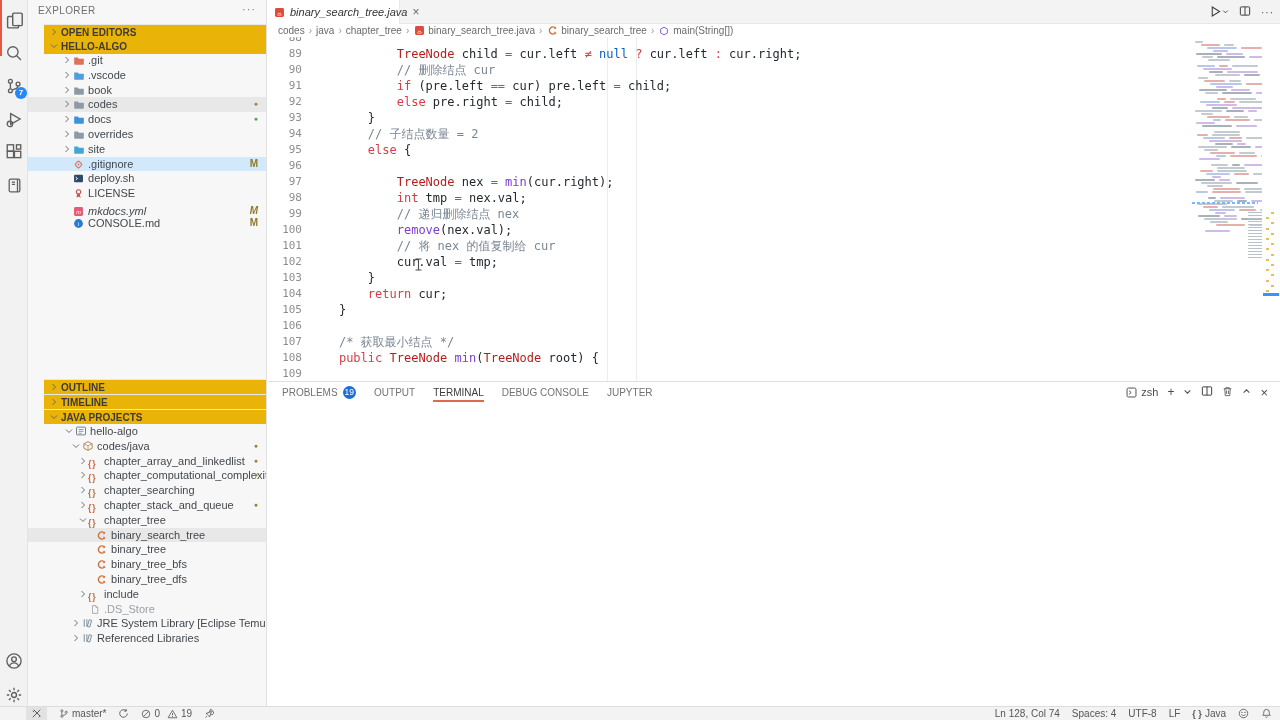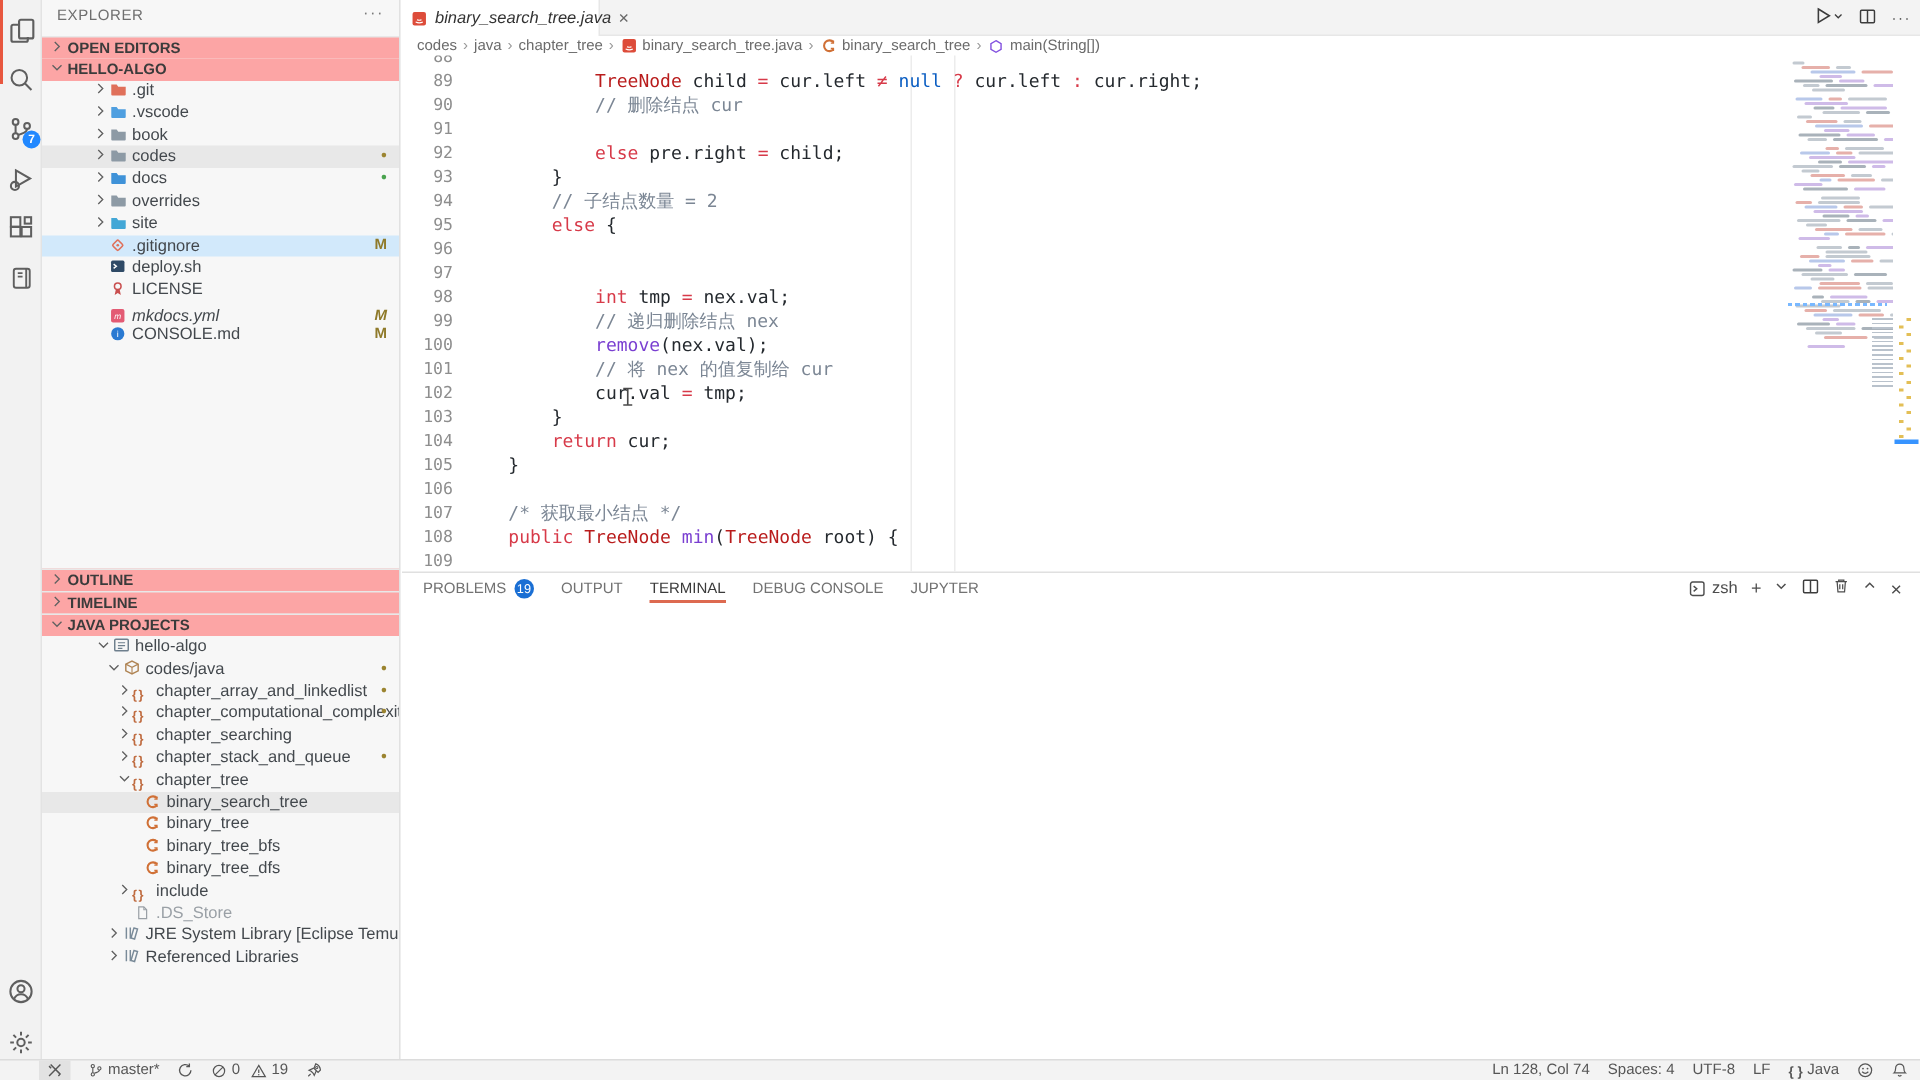--- a/index.html
+++ b/index.html
@@ -10,22 +10,22 @@
   #activitybar{position:absolute;left:0;top:0;width:28px;height:706px;background:#f2f2f2;border-right:1px solid #e3e3e3}
   .act-item{position:absolute;left:0;width:28px;height:32px;display:flex;align-items:center;justify-content:center;color:#5f5f5f}
   .act-item svg{display:block}
   .act-strip{position:absolute;left:0;top:0;width:2px;height:56px;background:#e8573f}
   .act-badge{position:absolute;right:1px;bottom:3px;width:12px;height:12px;border-radius:50%;background:#2188ff;color:#fff;
     font-size:8px;line-height:12px;text-align:center;font-weight:bold}
   
   #sidebar{position:absolute;left:28px;top:0;width:239px;height:706px;background:#f7f7f7;border-right:1px solid #e1e1e1;overflow:hidden}
   .sb-title{position:absolute;left:10px;top:5px;font-size:10px;letter-spacing:.4px;color:#6f6f6f}
   .sb-more{position:absolute;right:10px;top:3px;color:#7a7a7a;font-size:11px;letter-spacing:1px}
-  .sb-header{position:absolute;left:0;width:239px;height:15px;line-height:15px;font-size:10px;font-weight:bold;color:#3b3b3b;
-    border-top:1px solid #e8e8e8;background:#fca5a5}
+  .sb-header{position:absolute;left:16px;width:239px;height:15px;line-height:15px;font-size:10px;font-weight:bold;color:#3b3b3b;
+    border-top:1px solid #e8e8e8;background:#eab308}
   .sb-header .chev{margin:0 3px 0 6px}
   .trow{position:absolute;left:0;width:239px;height:14.8px;line-height:14.8px;white-space:nowrap;font-size:11px;color:#43484d;cursor:pointer}
   .trow.sel-gray{background:#e8e8e8}
   .trow.sel-blue{background:#d2e9fb}
   .trow.dim{color:#9aa0a6}
   .trow .chev{display:inline-block;width:10px;text-align:center}
   .icn{display:inline-block;vertical-align:-2px;width:13px}
   .icn svg{display:block;margin:auto}
   .tbadge{position:absolute;right:9px;top:0;font-size:10px;font-weight:bold}
   .chev svg{display:inline-block;vertical-align:0px}
@@ -351,27 +351,27 @@
       </div>
 
     <div class="iguide" style="left:339px"></div>
     <div class="iguide" style="left:368px"></div>
 
     <div id="code-clip">
       <div id="code-lines">
           <div class="codeline" style="top: 0px;"><span class="ln">88</span></div>
           <div class="codeline" style="top: 16px;"><span class="ln">89</span><span class="ct"><span class="tk-p">            </span><span class="tk-t">TreeNode</span><span class="tk-p"> child </span><span class="tk-o">=</span><span class="tk-p"> cur.left </span><span class="tk-o">≠</span><span class="tk-p"> </span><span class="tk-n">null</span><span class="tk-p"> </span><span class="tk-o">?</span><span class="tk-p"> cur.left </span><span class="tk-o">:</span><span class="tk-p"> cur.right;</span></span></div>
           <div class="codeline" style="top: 32px;"><span class="ln">90</span><span class="ct"><span class="tk-p">            </span><span class="tk-c">// 删除结点 cur</span></span></div>
-          <div class="codeline" style="top: 48px;"><span class="ln">91</span></div>
+          <div class="codeline" style="top: 48px;"><span class="ln">91</span><span class="ct"><span class="tk-p">            </span><span class="tk-k">if</span><span class="tk-p"> (pre.left </span><span class="tk-o">==</span><span class="tk-p"> cur) pre.left </span><span class="tk-o">=</span><span class="tk-p"> child;</span></span></div>
           <div class="codeline" style="top: 64px;"><span class="ln">92</span><span class="ct"><span class="tk-p">            </span><span class="tk-k">else</span><span class="tk-p"> pre.right </span><span class="tk-o">=</span><span class="tk-p"> child;</span></span></div>
           <div class="codeline" style="top: 80px;"><span class="ln">93</span><span class="ct"><span class="tk-p">        }</span></span></div>
           <div class="codeline" style="top: 96px;"><span class="ln">94</span><span class="ct"><span class="tk-p">        </span><span class="tk-c">// 子结点数量 = 2</span></span></div>
           <div class="codeline" style="top: 112px;"><span class="ln">95</span><span class="ct"><span class="tk-p">        </span><span class="tk-k">else</span><span class="tk-p"> {</span></span></div>
           <div class="codeline" style="top: 128px;"><span class="ln">96</span></div>
-          <div class="codeline" style="top: 144px;"><span class="ln">97</span></div>
+          <div class="codeline" style="top: 144px;"><span class="ln">97</span><span class="ct"><span class="tk-p">            </span><span class="tk-t">TreeNode</span><span class="tk-p"> nex </span><span class="tk-o">=</span><span class="tk-p"> </span><span class="tk-f">min</span><span class="tk-p">(cur.right);</span></span></div>
           <div class="codeline" style="top: 160px;"><span class="ln">98</span><span class="ct"><span class="tk-p">            </span><span class="tk-k">int</span><span class="tk-p"> tmp </span><span class="tk-o">=</span><span class="tk-p"> nex.val;</span></span></div>
           <div class="codeline" style="top: 176px;"><span class="ln">99</span><span class="ct"><span class="tk-p">            </span><span class="tk-c">// 递归删除结点 nex</span></span></div>
           <div class="codeline" style="top: 192px;"><span class="ln">100</span><span class="ct"><span class="tk-p">            </span><span class="tk-f">remove</span><span class="tk-p">(nex.val);</span></span></div>
           <div class="codeline" style="top: 208px;"><span class="ln">101</span><span class="ct"><span class="tk-p">            </span><span class="tk-c">// 将 nex 的值复制给 cur</span></span></div>
           <div class="codeline" style="top: 224px;"><span class="ln">102</span><span class="ct"><span class="tk-p">            cur.val </span><span class="tk-o">=</span><span class="tk-p"> tmp;</span></span></div>
           <div class="codeline" style="top: 240px;"><span class="ln">103</span><span class="ct"><span class="tk-p">        }</span></span></div>
           <div class="codeline" style="top: 256px;"><span class="ln">104</span><span class="ct"><span class="tk-p">        </span><span class="tk-k">return</span><span class="tk-p"> cur;</span></span></div>
           <div class="codeline" style="top: 272px;"><span class="ln">105</span><span class="ct"><span class="tk-p">    }</span></span></div>
           <div class="codeline" style="top: 288px;"><span class="ln">106</span><span class="ct"></span></div>
           <div class="codeline" style="top: 304px;"><span class="ln">107</span><span class="ct"><span class="tk-p">    </span><span class="tk-c">/* 获取最小结点 */</span></span></div>

